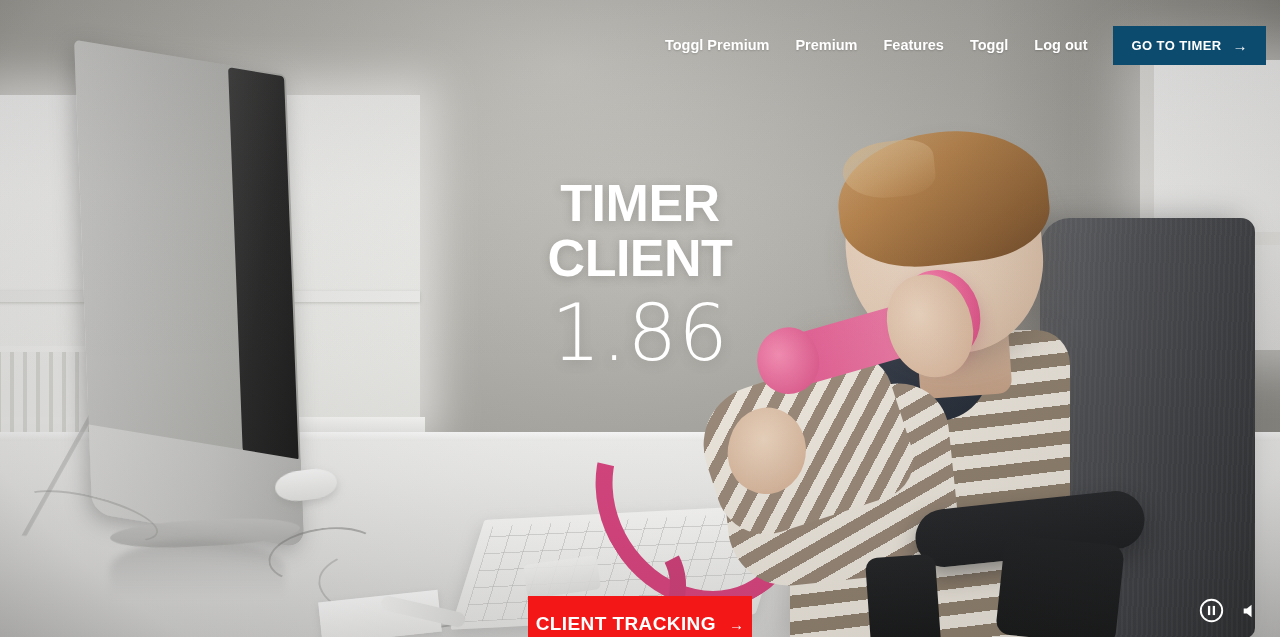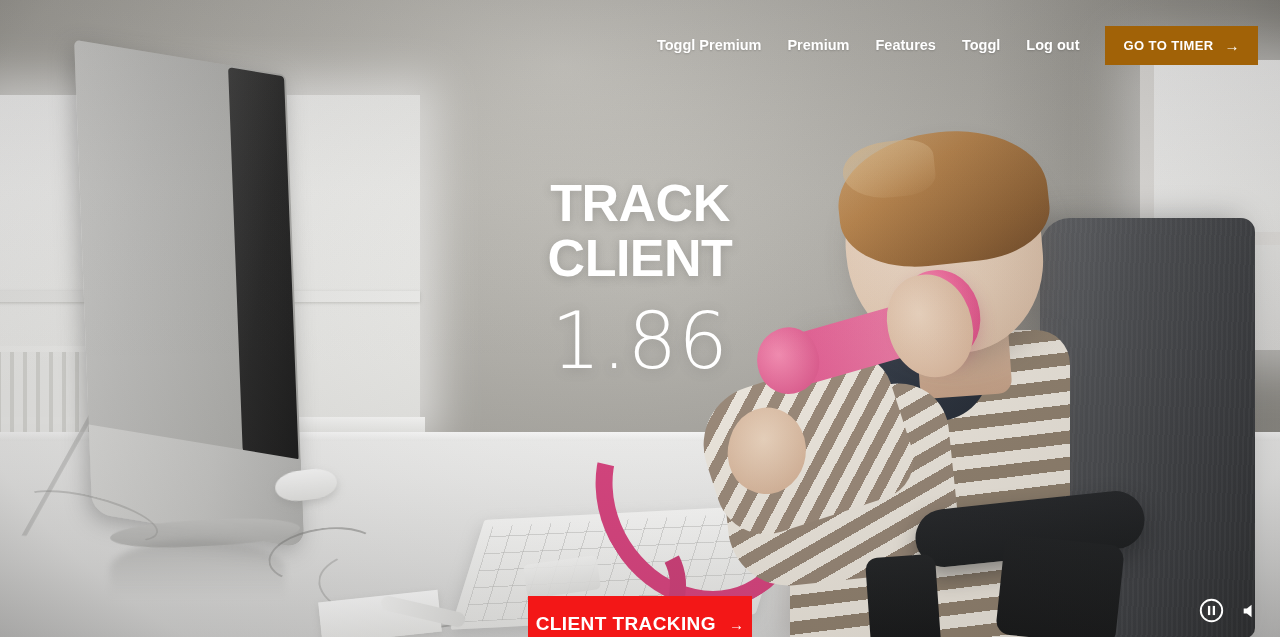--- a/index.html
+++ b/index.html
@@ -440,42 +440,42 @@
   }
 
   
   .topnav {
     position: absolute;
     left: 0; right: 0; top: 0;
     height: 90px;
     display: flex;
     align-items: center;
     justify-content: flex-end;
-    padding-right: 22px;
+    padding-right: 14px;
     z-index: 5;
   }
   .nav-links {
     display: flex;
     align-items: center;
     gap: 26px;
     margin-right: 26px;
   }
   .nav-link {
     color: #ffffff;
     font-size: 14.5px;
     font-weight: bold;
     text-decoration: none;
     white-space: nowrap;
     text-shadow: 0 1px 2px rgba(0,0,0,.18);
   }
   .btn-timer {
     display: inline-flex;
     align-items: center;
     gap: 11px;
-    background: #a16207;
+    background: #0c4a6e;
     color: #fff;
     font-size: 13px;
     font-weight: bold;
     letter-spacing: .4px;
     padding: 12px 18px;
     border: none;
     cursor: pointer;
     white-space: nowrap;
     font-family: "Liberation Sans", sans-serif;
   }
@@ -495,21 +495,21 @@
     color: #ffffff;
     font-size: 52px;
     font-weight: bold;
     line-height: 55px;
     letter-spacing: -0.5px;
     text-align: center;
     text-shadow: 0 2px 10px rgba(70,70,68,.25);
   }
   .hero-title span { display: block; }
   .hero-counter {
-    margin-top: 16px;
+    margin-top: 8px;
     color: #ffffff;
     font-size: 78px;
     line-height: 1;
     font-weight: 300;
     letter-spacing: 1px;
     text-shadow: 0 2px 12px rgba(90,90,88,.3);
     font-family: "DejaVu Sans", sans-serif;
   }
 
   
@@ -626,21 +626,21 @@
       <a class="nav-link" href="#">Log out</a>
     </div>
     <button class="btn-timer">
       <span>GO TO TIMER</span>
       <span class="arrow">→</span>
     </button>
   </nav>
 
   <div class="hero">
     <h1 class="hero-title">
-      <span>TRACK</span>
+      <span>TIMER</span>
       <span>CLIENT</span>
     </h1>
     <div class="hero-counter">1.86</div>
   </div>
 
   <button class="cta">
     <span>CLIENT TRACKING</span>
     <span class="arrow">→</span>
   </button>
 

